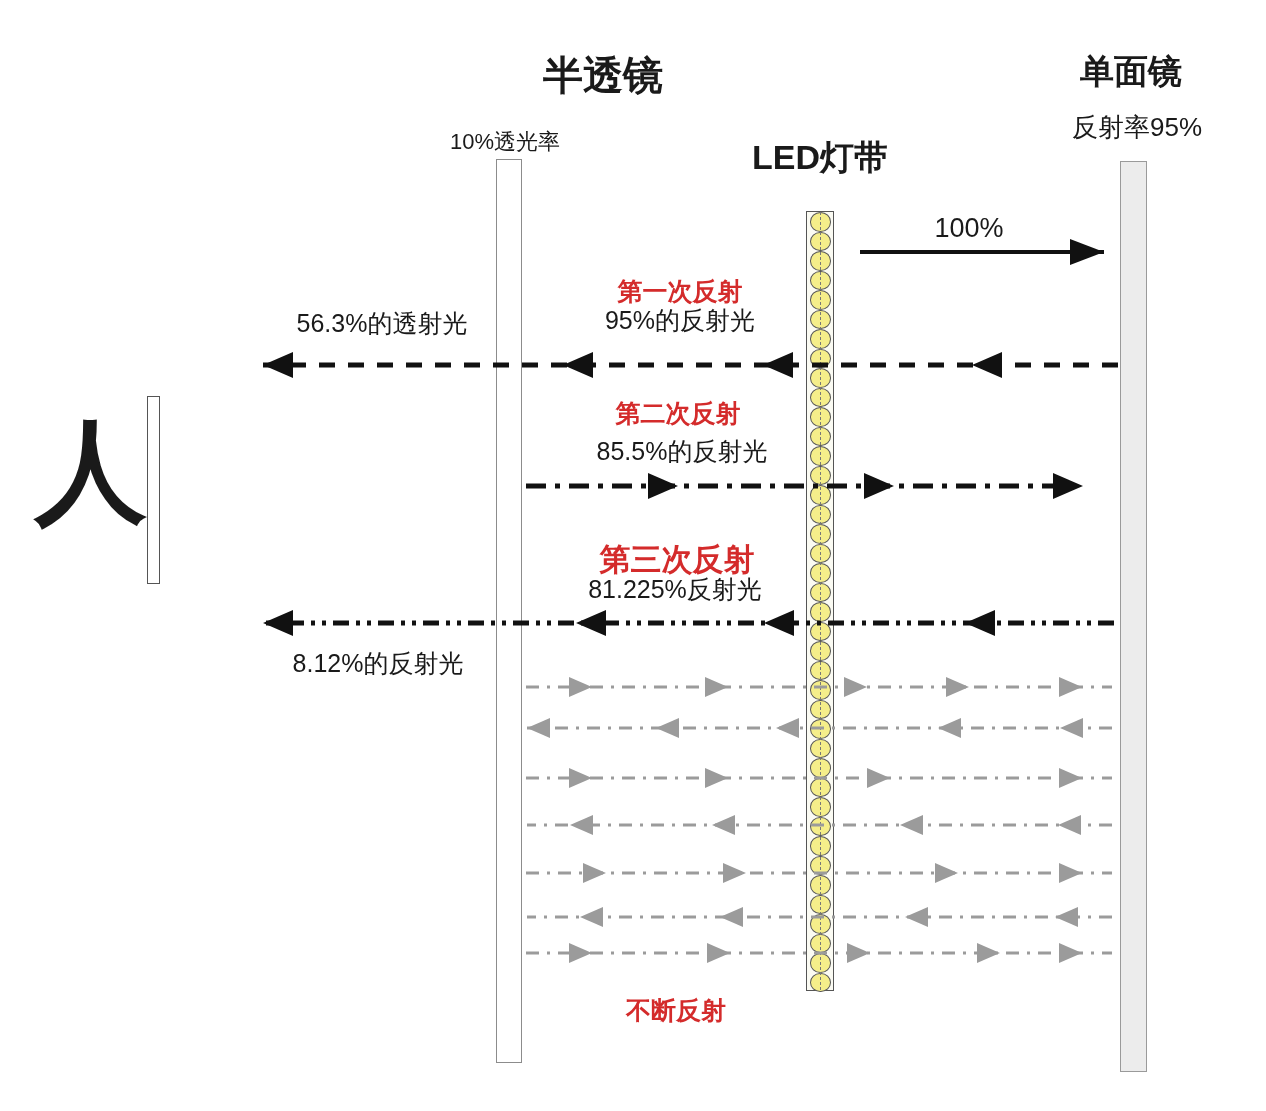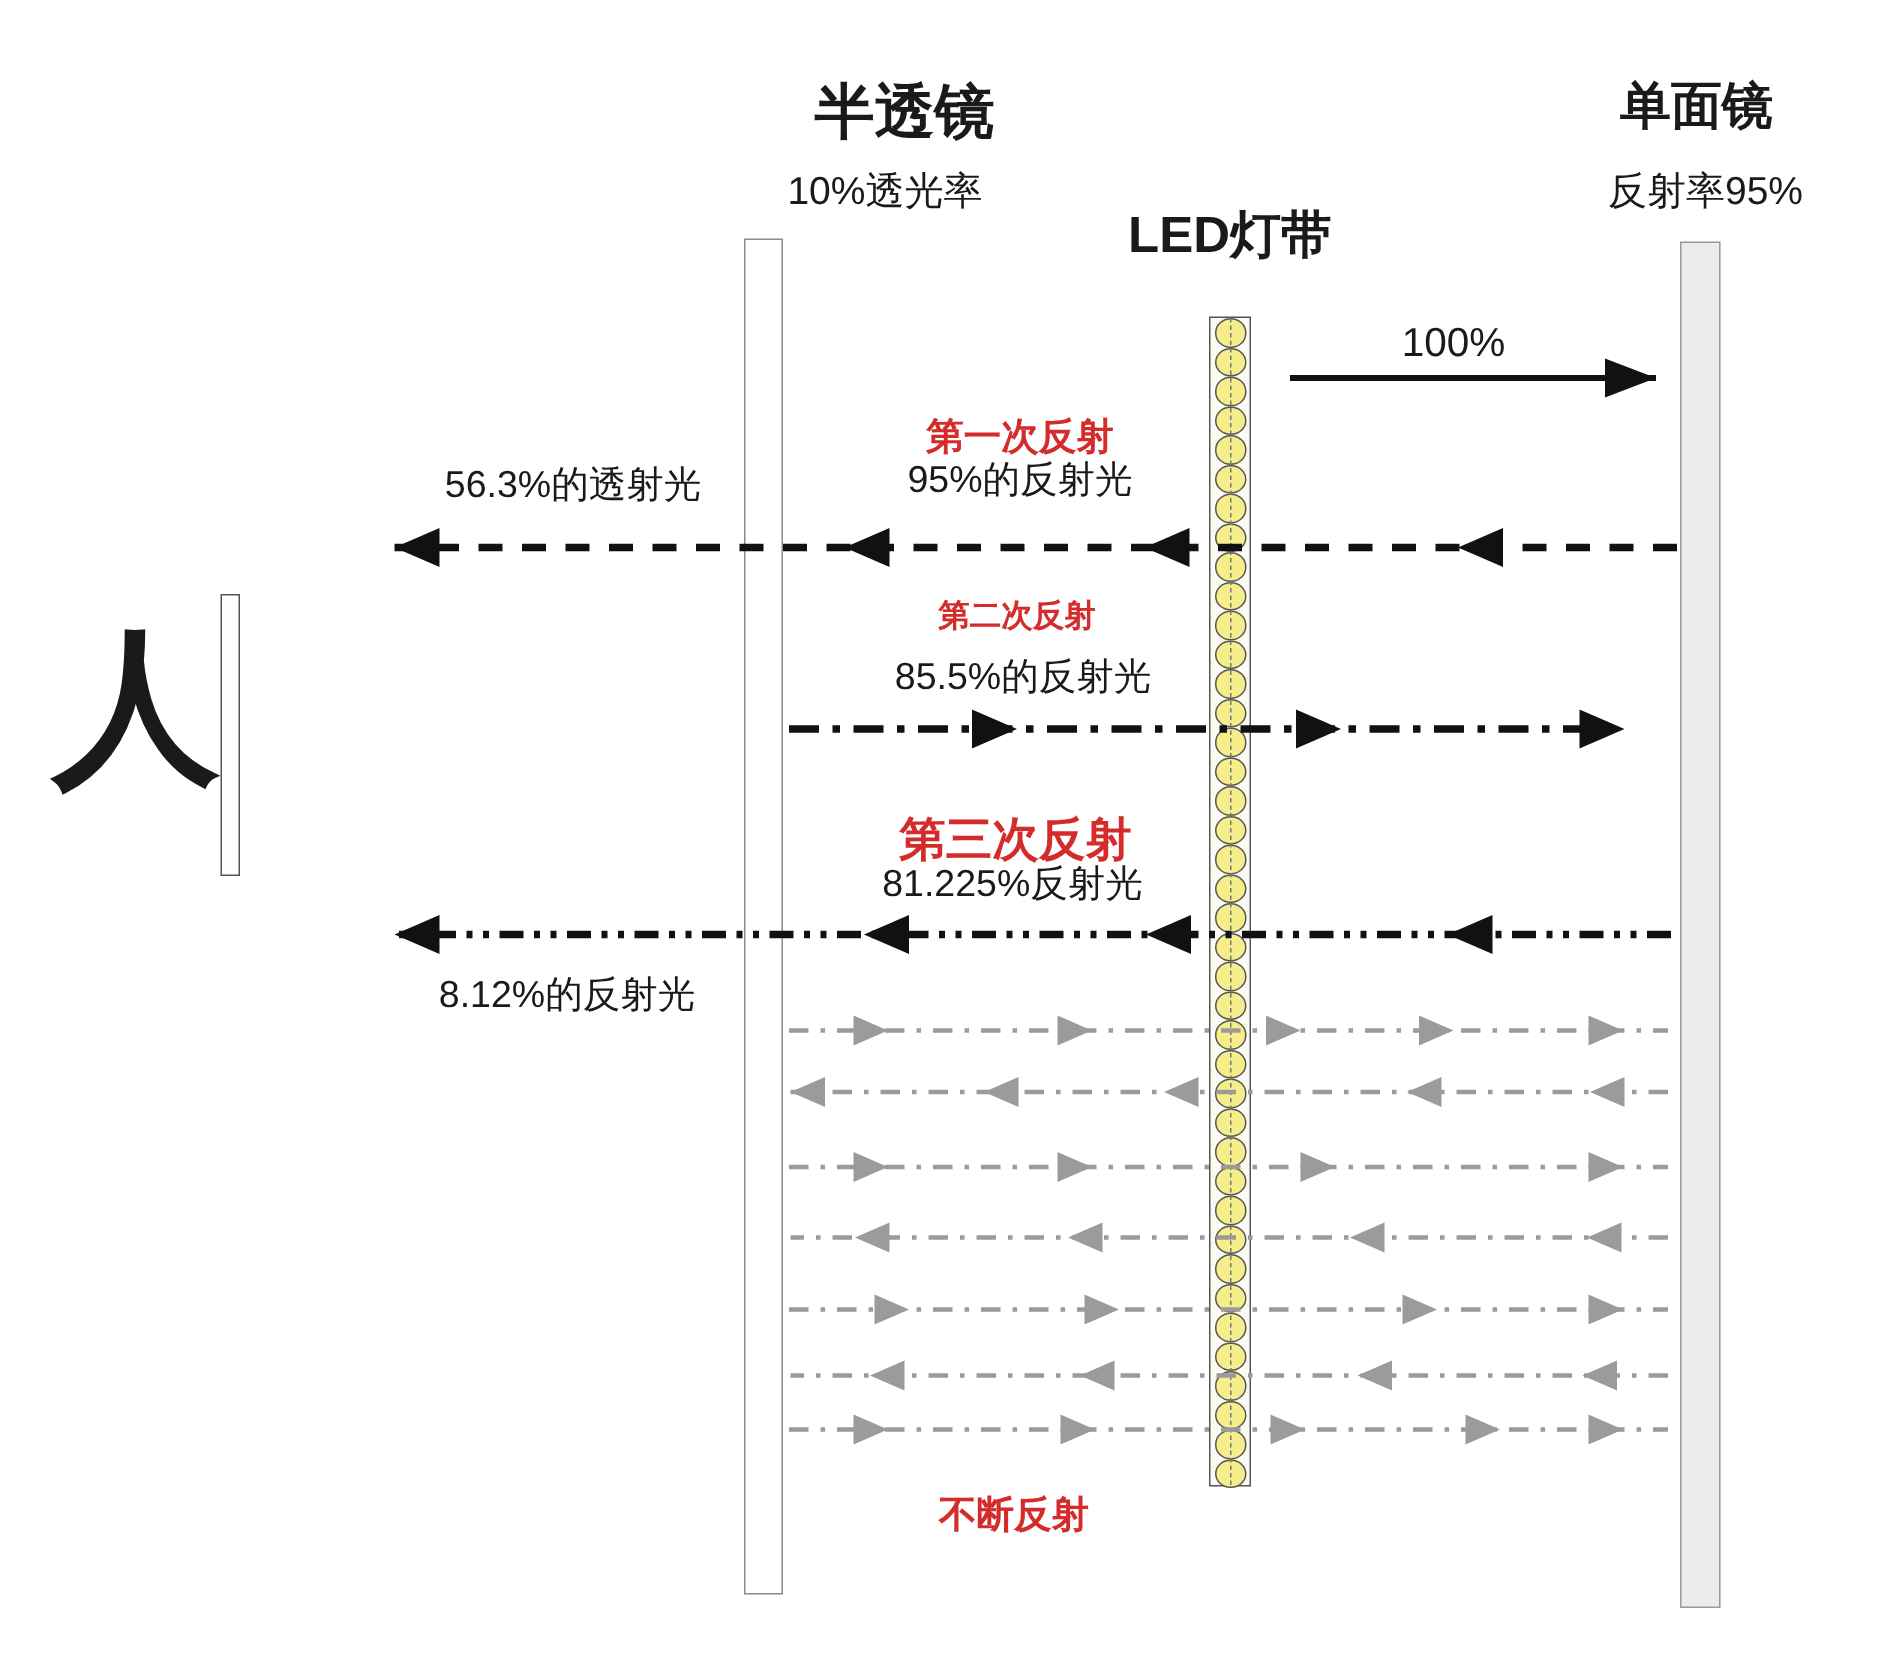--- a/index.html
+++ b/index.html
@@ -9,29 +9,29 @@
     background:#ffffff;
     overflow:hidden;
     font-family:"Liberation Sans","DejaVu Sans",sans-serif;
     color:#1a1a1a;
   }
   .lbl{position:absolute;text-align:center;white-space:nowrap;line-height:1.15;}
   .red{color:var(--red,#d42b2b);font-weight:bold;}
 
   
   .pos-half-title  {left:363px;top:52px; width:300px;font-size:40px;font-weight:bold;text-align:right;}
-  .pos-half-sub    {left:355px;top:113px;width:300px;font-size:26px;text-align:right;}
+  .pos-half-sub    {left:355px;top:129px;width:300px;font-size:22px;}
   .pos-oneway-title{left:981px;top:52px; width:300px;font-size:34px;font-weight:bold;}
   .pos-oneway-sub  {left:987px;top:113px;width:300px;font-size:26px;}
   .pos-led-title   {left:670px;top:138px;width:300px;font-size:34px;font-weight:bold;}
   .pos-100         {left:869px;top:213px;width:200px;font-size:27px;}
   .pos-r1-red      {left:530px;top:277px;width:300px;font-size:25px;}
   .pos-r1-black    {left:530px;top:306px;width:300px;font-size:25px;}
   .pos-left1       {left:232px;top:309px;width:300px;font-size:25px;}
-  .pos-r2-red      {left:528px;top:399px;width:300px;font-size:21px;}
+  .pos-r2-red      {left:528px;top:399px;width:300px;font-size:25px;}
   .pos-r2-black    {left:532px;top:437px;width:300px;font-size:25px;}
   .pos-r3-red      {left:527px;top:542px;width:300px;font-size:31px;}
   .pos-r3-black    {left:525px;top:575px;width:300px;font-size:25px;}
   .pos-left3       {left:228px;top:649px;width:300px;font-size:25px;}
   .pos-endless     {left:526px;top:996px;width:300px;font-size:25px;}
   .pos-person      {left:26px;top:416px;width:130px;font-size:112px;font-weight:bold;line-height:1;}
 
   
   .mirror{position:absolute;box-sizing:border-box;}
   #half-mirror{

